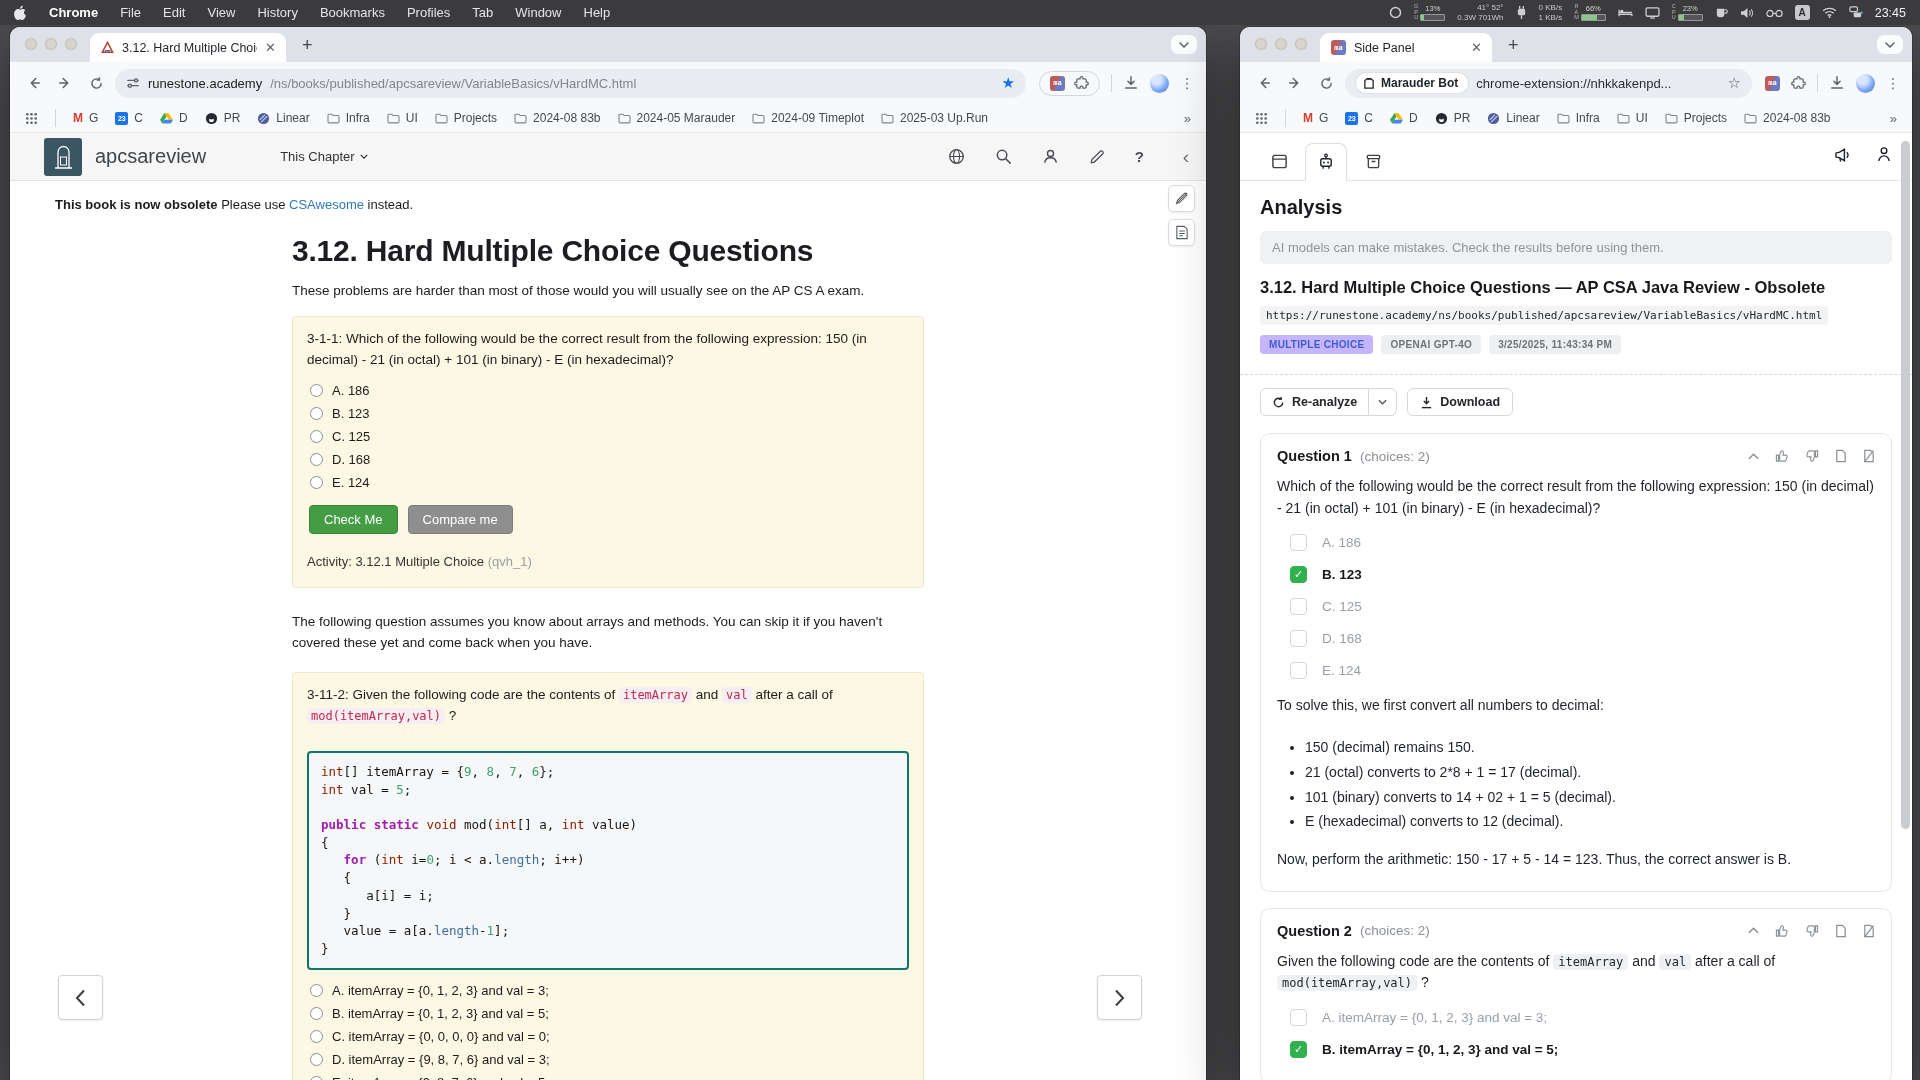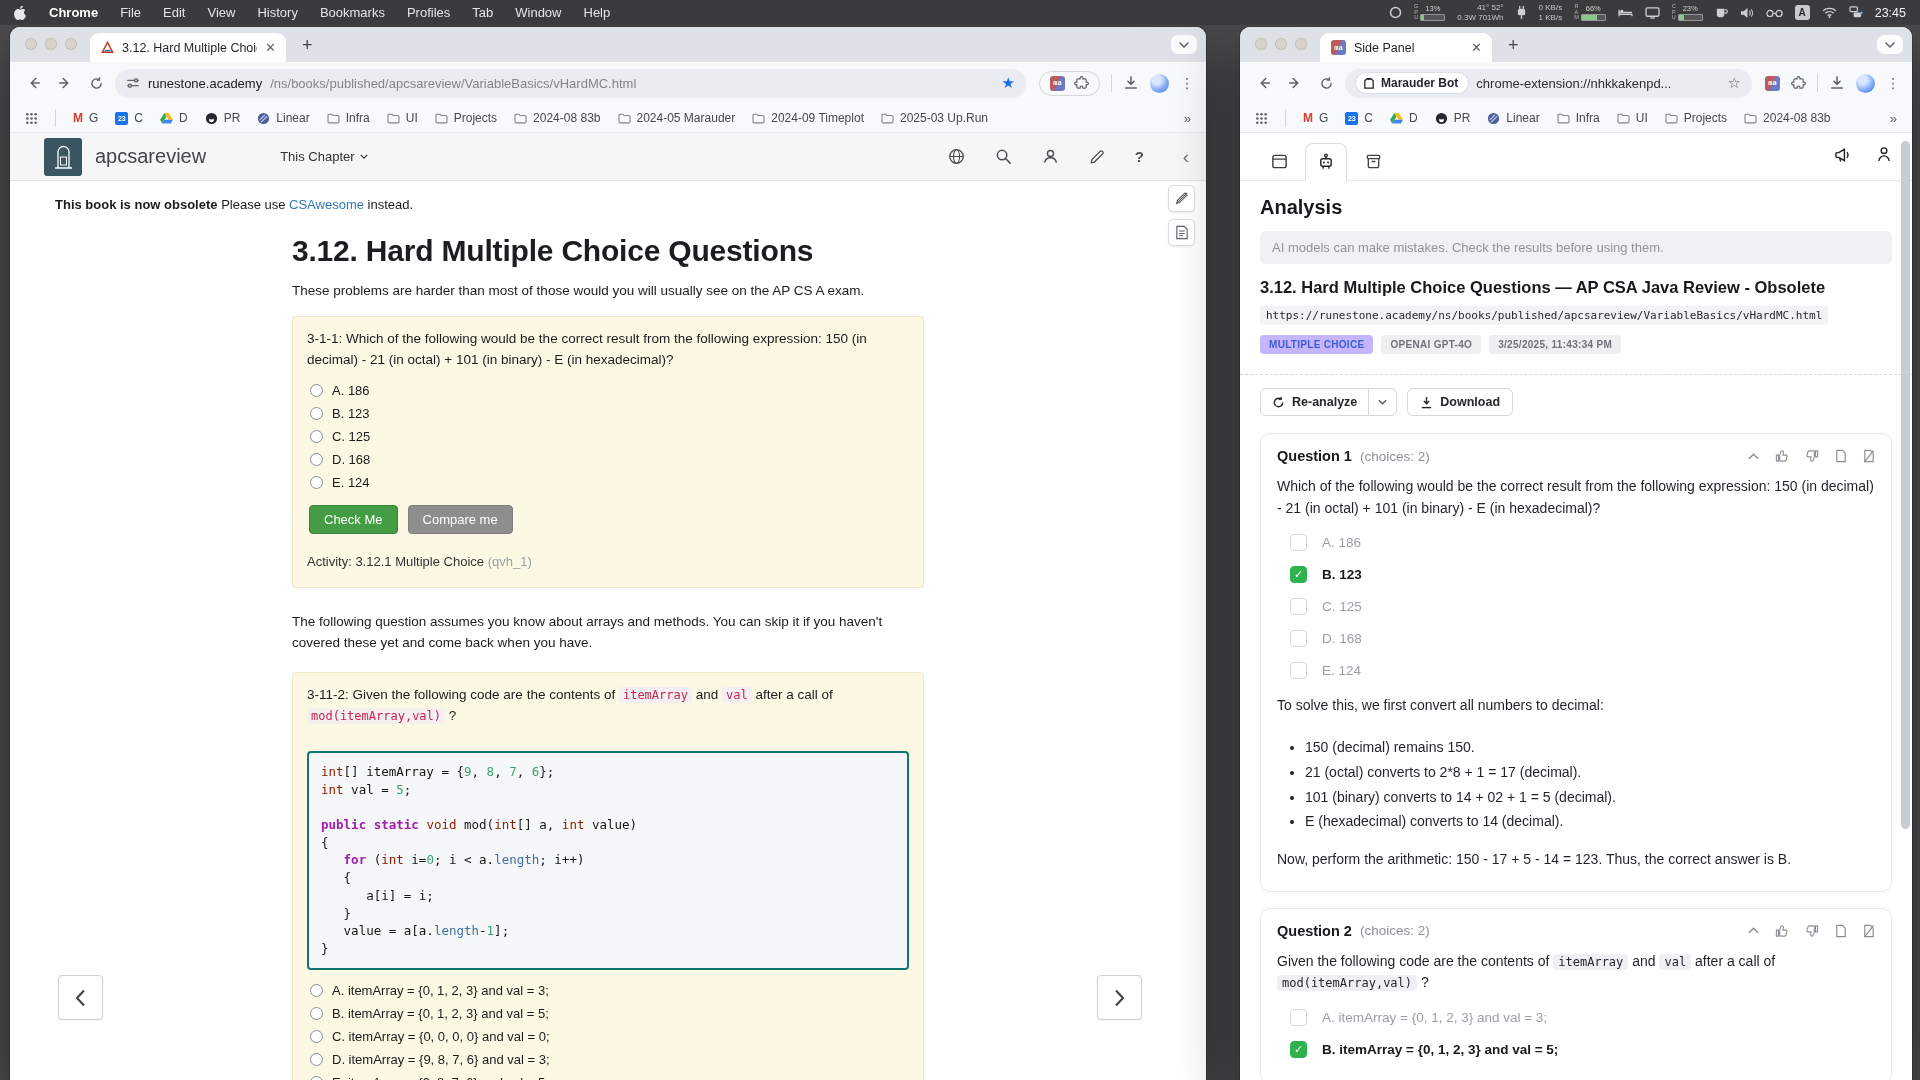--- a/index.html
+++ b/index.html
@@ -865,21 +865,21 @@
         <div class="choice">
             <span class="cbox"></span>
             <span class="lbl">E. 124</span>
           </div>
       </div>
       <div class="expl">To solve this, we first convert all numbers to decimal:</div>
       <ul class="expl-ul">
         <li><span>150 (decimal) remains 150.</span></li>
         <li><span>21 (octal) converts to 2*8 + 1 = 17 (decimal).</span></li>
         <li><span>101 (binary) converts to 1</span><span class="tk-i">4 + 0</span><span>2 + 1 = 5 (decimal).</span></li>
-        <li><span>E (hexadecimal) converts to 14 (decimal).</span></li>
+        <li><span>E (hexadecimal) converts to 12 (decimal).</span></li>
       </ul>
       <div class="expl">Now, perform the arithmetic: 150 - 17 + 5 - 14 = 123. Thus, the correct answer is B.</div>
     </div>
 
     <div class="card">
       <div class="chead">
         <span class="qt">Question 2</span>
         <span class="cc2">(choices: 2)</span>
         <span class="ics">
           <span>

